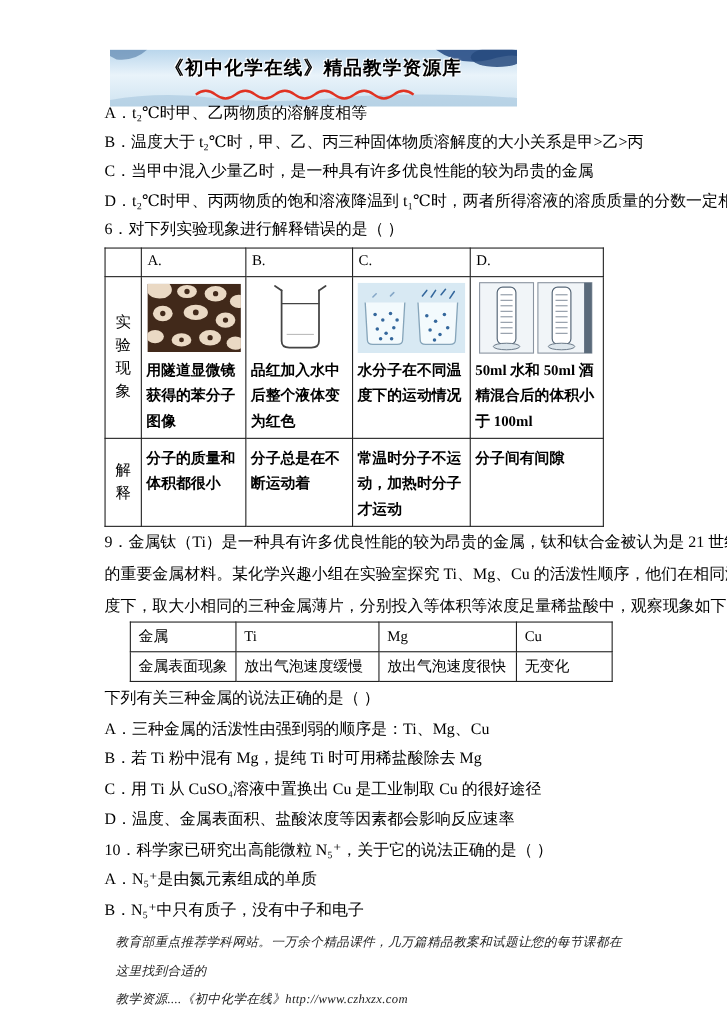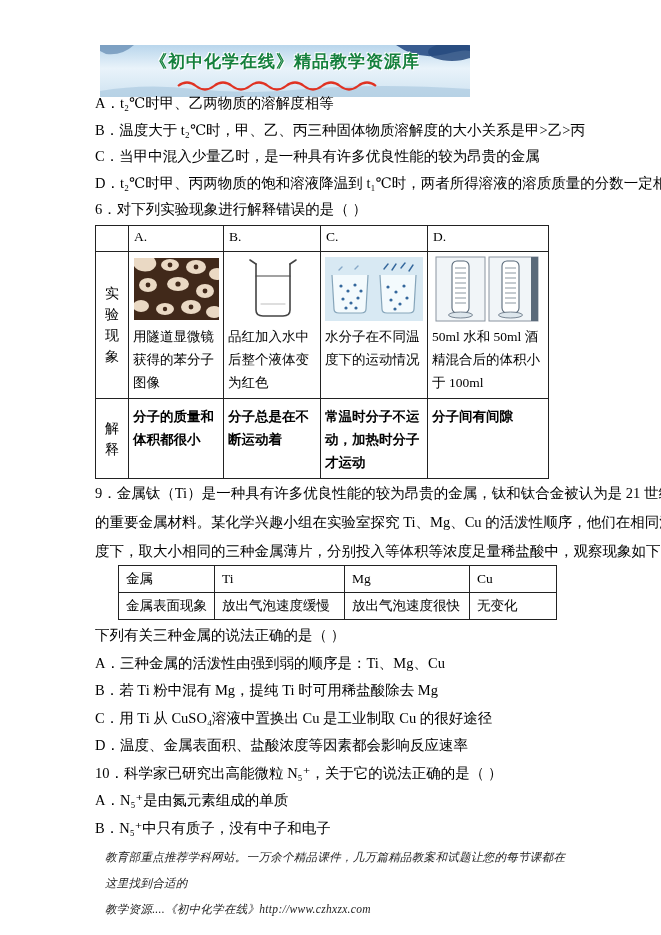--- a/index.html
+++ b/index.html
@@ -14,21 +14,21 @@
   .page { position:absolute; inset:0; background:#fff; }
 
   
   .banner {
     position:absolute; left:100px; top:45px; width:370px; height:52px;
     overflow:hidden;
   }
   .banner svg.bg { position:absolute; inset:0; }
   .banner-title {
     position:absolute; left:0; top:5px; width:100%;
-    text-align:center; font-size:17px; font-weight:bold; color:#15803d;
+    text-align:center; font-size:17px; font-weight:bold; color:#000000;
     letter-spacing:1px;
     text-shadow:0 0 2px #fff, 1px 1px 0 #fff, -1px -1px 0 #fff;
   }
   .banner-url {
     position:absolute; left:0; top:29px; width:100%;
     text-align:center; font-size:13px; font-weight:bold; color:#f57a1f;
     text-shadow:0 0 2px #fff;
   }
 
   
@@ -57,21 +57,21 @@
   .t8 tr.head td { height:26px; padding:3px 5px; }
   .t8 td.lbl {
     text-align:center; vertical-align:middle;
     white-space:pre-line; line-height:21px; font-size:14px;
   }
   .t8 .imgwrap {
     height:66px; display:flex; align-items:center; justify-content:center;
     margin-bottom:3px;
   }
   .t8 .cap { line-height:23px; }
-  .t8 tr.phen td.cell { height:145px; }
+  .t8 tr.phen td.cell { height:145px;font-weight:bold; }
   .t8 tr.expl td.cell { height:75px; padding-top:6px; line-height:23px;font-weight:bold; }
 
   
   .t9 {
     position:absolute; left:118px; top:565px;
     border-collapse:collapse; table-layout:fixed;
   }
   .t9 td {
     border:1px solid #222; font-size:13.5px; height:27px;
     vertical-align:middle; padding:2px 7px; white-space:nowrap;

